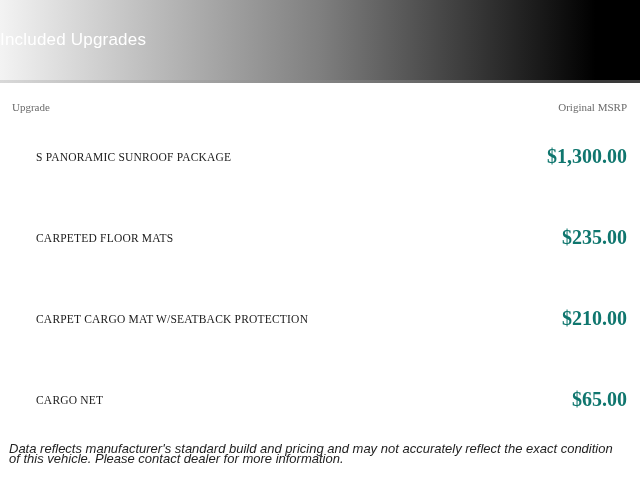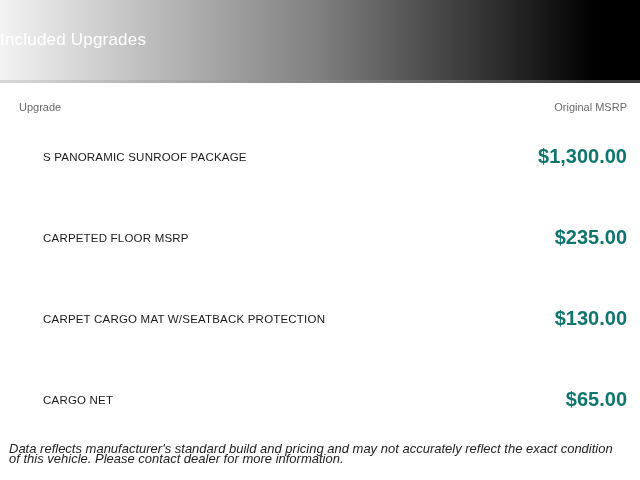--- a/index.html
+++ b/index.html
@@ -28,21 +28,22 @@
     height: 3px;
     background: linear-gradient(to right, #d9d9d9 0%, #3a3a3a 93%);
   }
   .page-title {
     color: #ffffff;
     font-size: 17px;
     font-weight: 400;
     letter-spacing: 0.2px;
   }
   .table {
-    padding: 0 13px 0 19px;
+    padding: 0 13px 0 12px;
+    font-family: Liberation Serif, serif;
   }
   .col-header-row {
     height: 33px;
     display: flex;
     justify-content: space-between;
     align-items: flex-end;
     box-sizing: border-box;
     padding-bottom: 2px;
   }
   .col-header {
@@ -92,27 +93,27 @@
       <span class="col-header">Upgrade</span>
       <span class="col-header">Original MSRP</span>
     </div>
 
     <div class="data-row">
       <span class="upgrade-name">S PANORAMIC SUNROOF PACKAGE</span>
       <span class="upgrade-price">$1,300.00</span>
     </div>
 
     <div class="data-row">
-      <span class="upgrade-name">CARPETED FLOOR MSRP</span>
+      <span class="upgrade-name">CARPETED FLOOR MATS</span>
       <span class="upgrade-price">$235.00</span>
     </div>
 
     <div class="data-row">
       <span class="upgrade-name">CARPET CARGO MAT W/SEATBACK PROTECTION</span>
-      <span class="upgrade-price">$130.00</span>
+      <span class="upgrade-price">$210.00</span>
     </div>
 
     <div class="data-row">
       <span class="upgrade-name">CARGO NET</span>
       <span class="upgrade-price">$65.00</span>
     </div>
 
   </div>
 
   <div class="disclaimer">Data reflects manufacturer's standard build and pricing and may not accurately reflect the exact condition of this vehicle. Please contact dealer for more information.</div>

